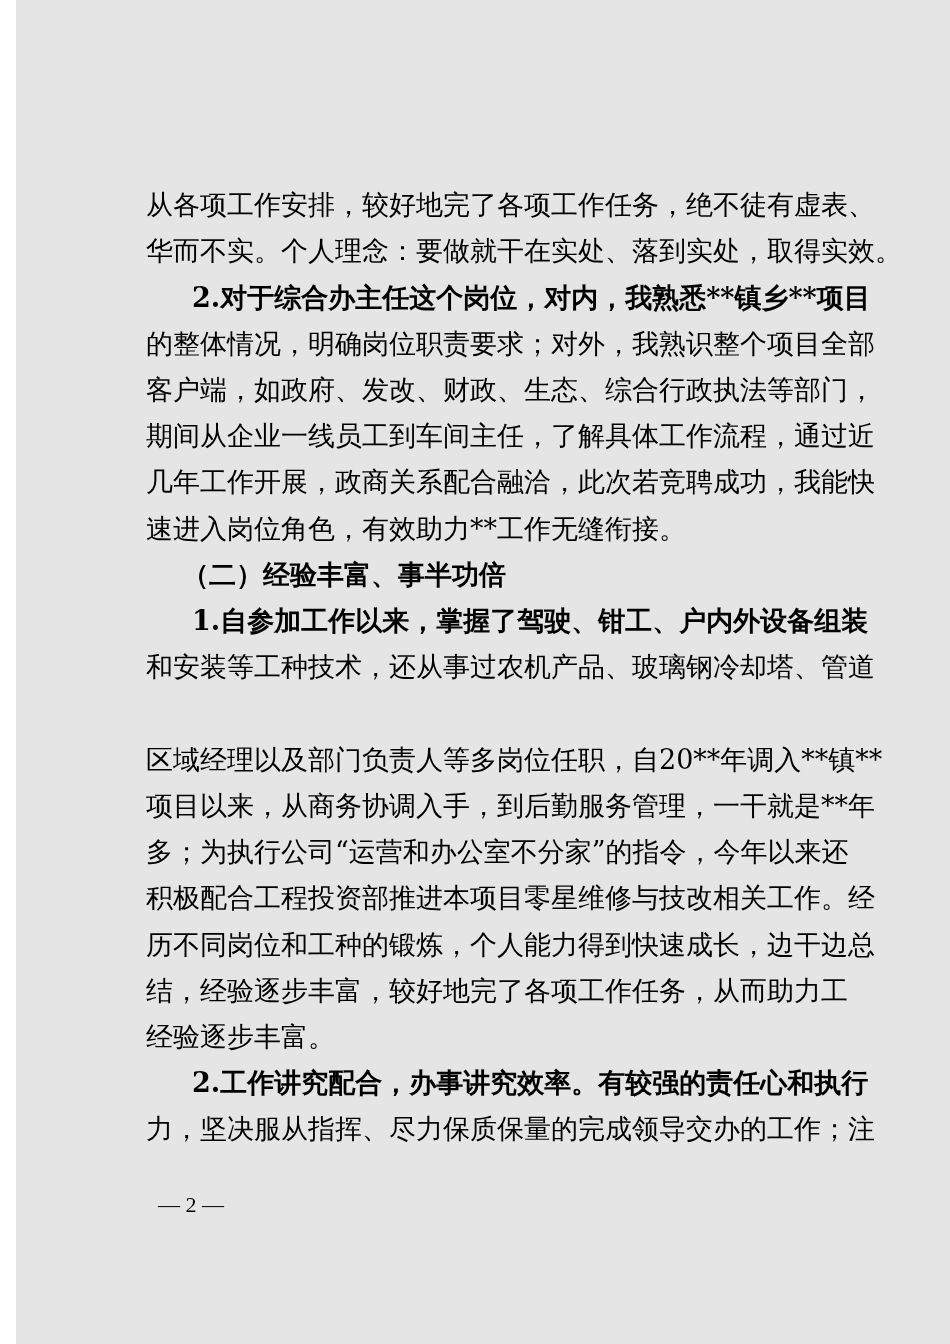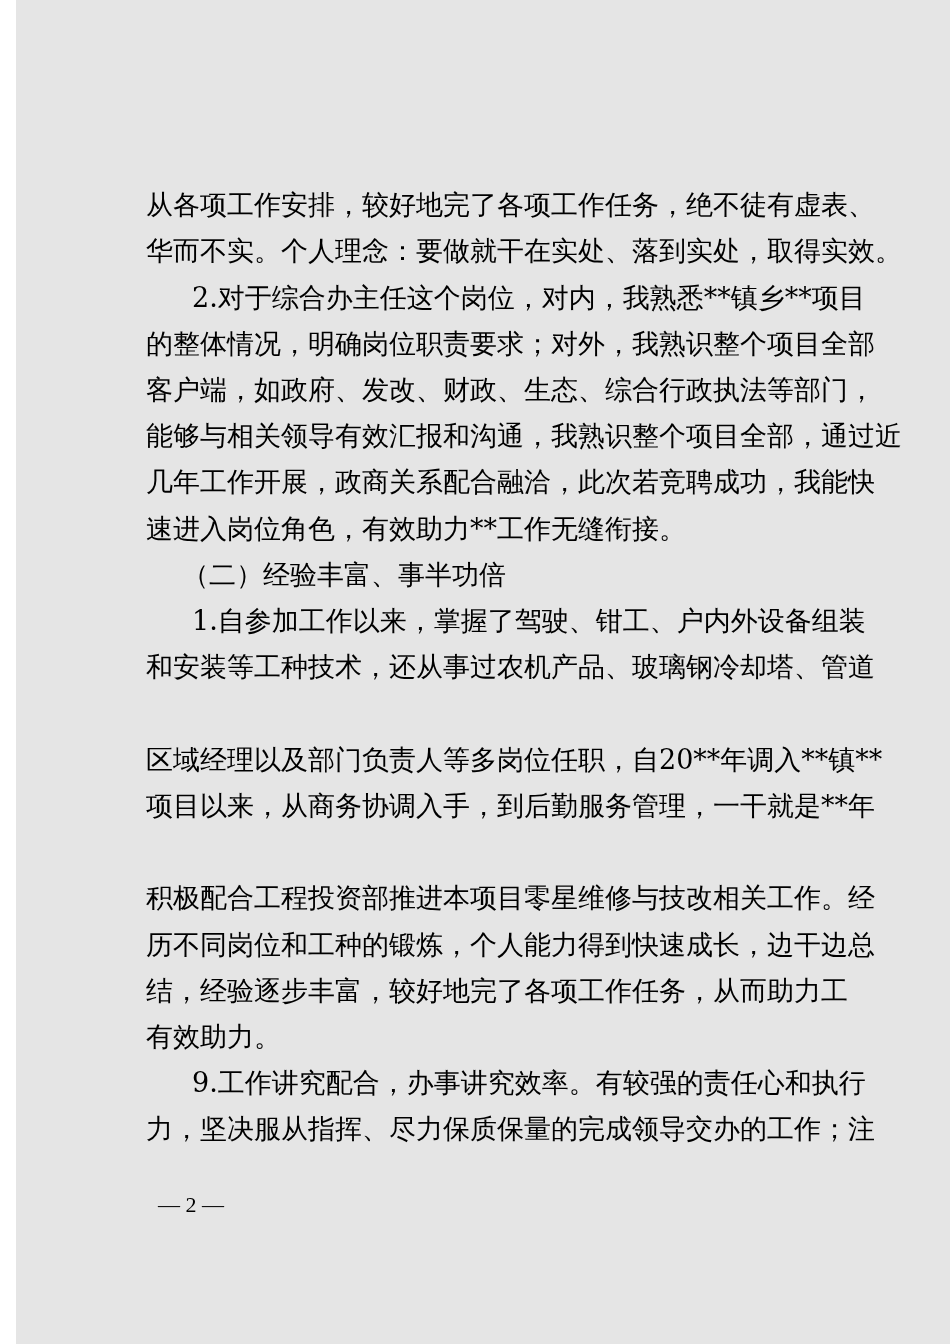--- a/index.html
+++ b/index.html
@@ -2,42 +2,43 @@
 <html><head>
 <meta charset="utf-8">
 <style>
   html, body { margin: 0; padding: 0; background: #ffffff; }
   body { width: 950px; height: 1344px; position: relative; overflow: hidden;
          font-family: "DejaVu Serif", "Liberation Serif", serif; color: #000; }
   .page { position: absolute; left: 16px; top: 0; width: 950px; height: 1344px; background: #e5e5e5; }
   .line { position: absolute; left: 130px; width: 700px; height: 40px; line-height: 40px;
           font-size: 27px; white-space: nowrap; text-align: justify; text-align-last: justify; }
   .line.last { text-align-last: left; }
-  .indent { left: 176px; width: 654px; }
+  .indent { left: 176px; width: 654px; font-weight: bold; }
   .page-number { position: absolute; left: 142px; top: 1190px; font-size: 22px;
                  font-family: "Liberation Serif", serif; line-height: 30px; }
 </style>
 </head>
 <body>
 
 <div class="page">
   <div class="line" style="top:185px">从各项工作安排，较好地完了各项工作任务，绝不徒有虚表、</div>
   <div class="line" style="top:231px">华而不实。个人理念：要做就干在实处、落到实处，取得实效。</div>
   <div class="line indent" style="top:278px">2.对于综合办主任这个岗位，对内，我熟悉**镇乡**项目</div>
   <div class="line" style="top:324px">的整体情况，明确岗位职责要求；对外，我熟识整个项目全部</div>
   <div class="line" style="top:370px">客户端，如政府、发改、财政、生态、综合行政执法等部门，</div>
-  <div class="line" style="top:416px">能够与相关领导有效汇报和沟通，我熟识整个项目全部，通过近</div>
+  <div class="line" style="top:416px">期间从企业一线员工到车间主任，了解具体工作流程，通过近</div>
   <div class="line" style="top:462px">几年工作开展，政商关系配合融洽，此次若竞聘成功，我能快</div>
   <div class="line last" style="top:509px">速进入岗位角色，有效助力**工作无缝衔接。</div>
   <div class="line indent last" style="top:555px; left:166px">（二）经验丰富、事半功倍</div>
   <div class="line indent" style="top:601px">1.自参加工作以来，掌握了驾驶、钳工、户内外设备组装</div>
   <div class="line" style="top:647px">和安装等工种技术，还从事过农机产品、玻璃钢冷却塔、管道</div>
   <div class="line" style="top:740px">区域经理以及部门负责人等多岗位任职，自20**年调入**镇**</div>
   <div class="line" style="top:786px">项目以来，从商务协调入手，到后勤服务管理，一干就是**年</div>
+  <div class="line" style="top:832px">多；为执行公司“运营和办公室不分家”的指令，今年以来还</div>
   <div class="line" style="top:878px">积极配合工程投资部推进本项目零星维修与技改相关工作。经</div>
   <div class="line" style="top:925px">历不同岗位和工种的锻炼，个人能力得到快速成长，边干边总</div>
   <div class="line" style="top:971px">结，经验逐步丰富，较好地完了各项工作任务，从而助力工</div>
-  <div class="line last" style="top:1017px">有效助力。</div>
-  <div class="line indent" style="top:1063px">9.工作讲究配合，办事讲究效率。有较强的责任心和执行</div>
+  <div class="line last" style="top:1017px">经验逐步丰富。</div>
+  <div class="line indent" style="top:1063px">2.工作讲究配合，办事讲究效率。有较强的责任心和执行</div>
   <div class="line" style="top:1109px">力，坚决服从指挥、尽力保质保量的完成领导交办的工作；注</div>
 
   <div class="page-number">— 2 —</div>
 </div>
 
 </body></html>

